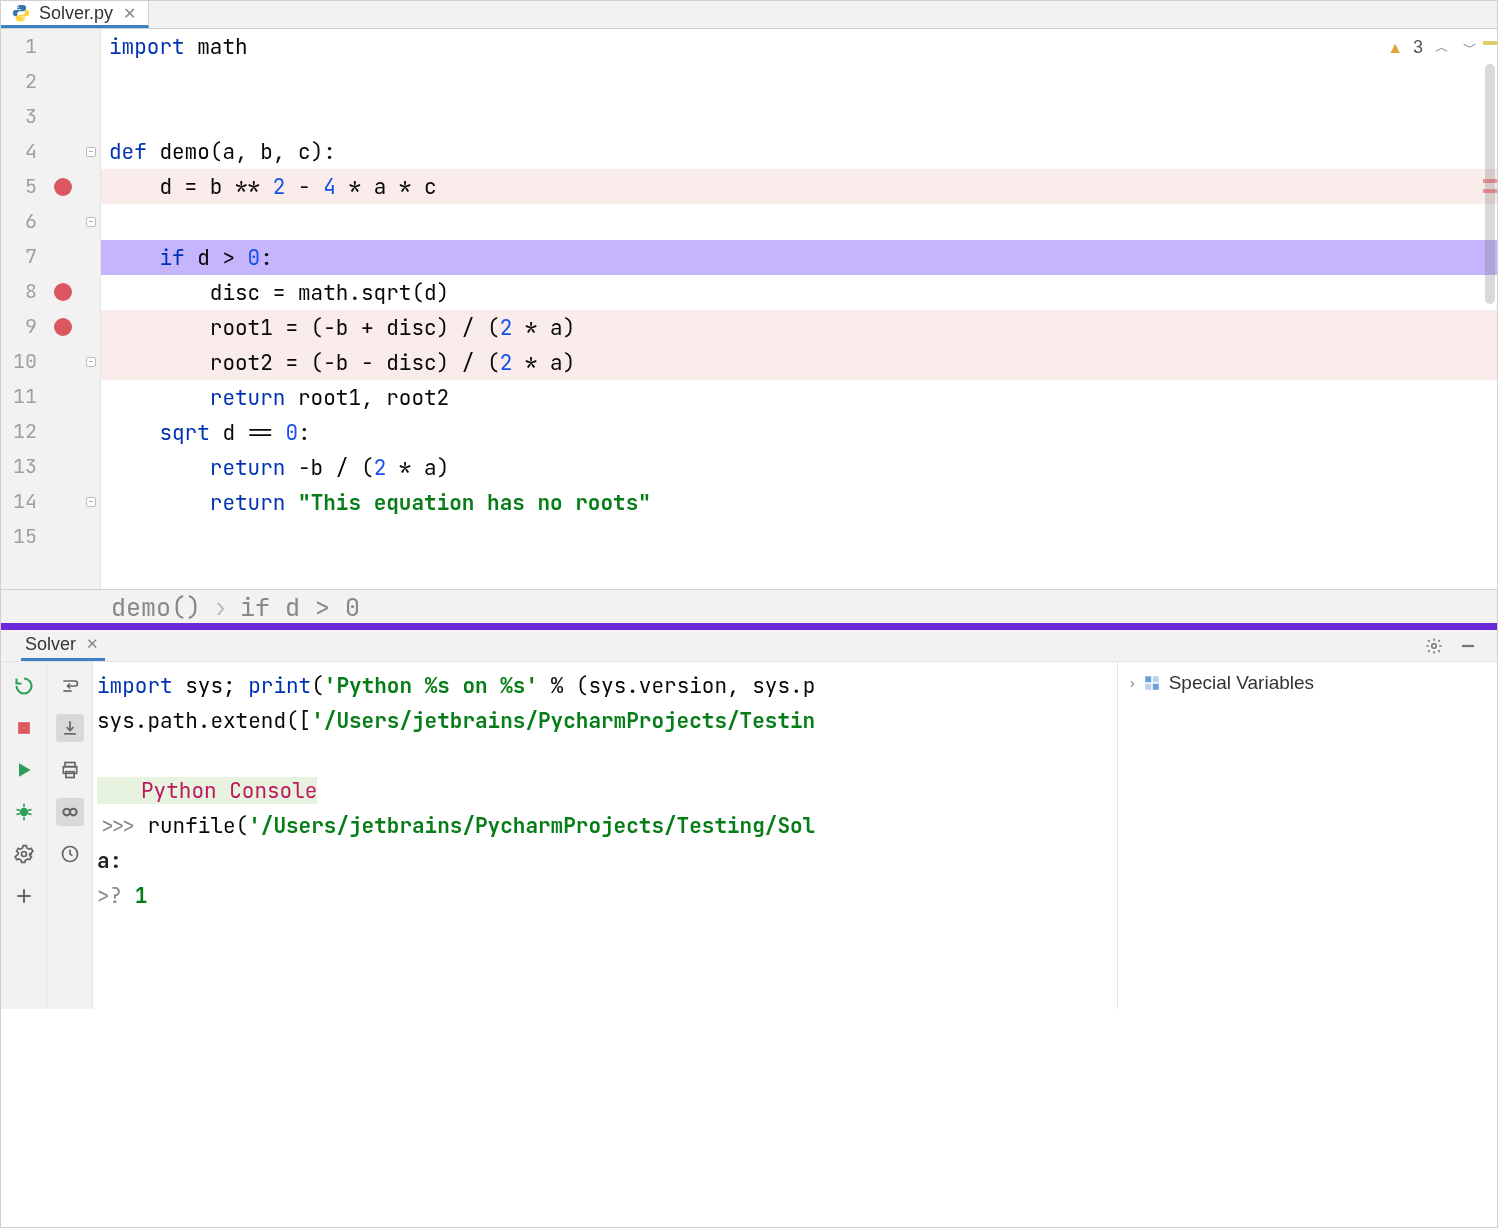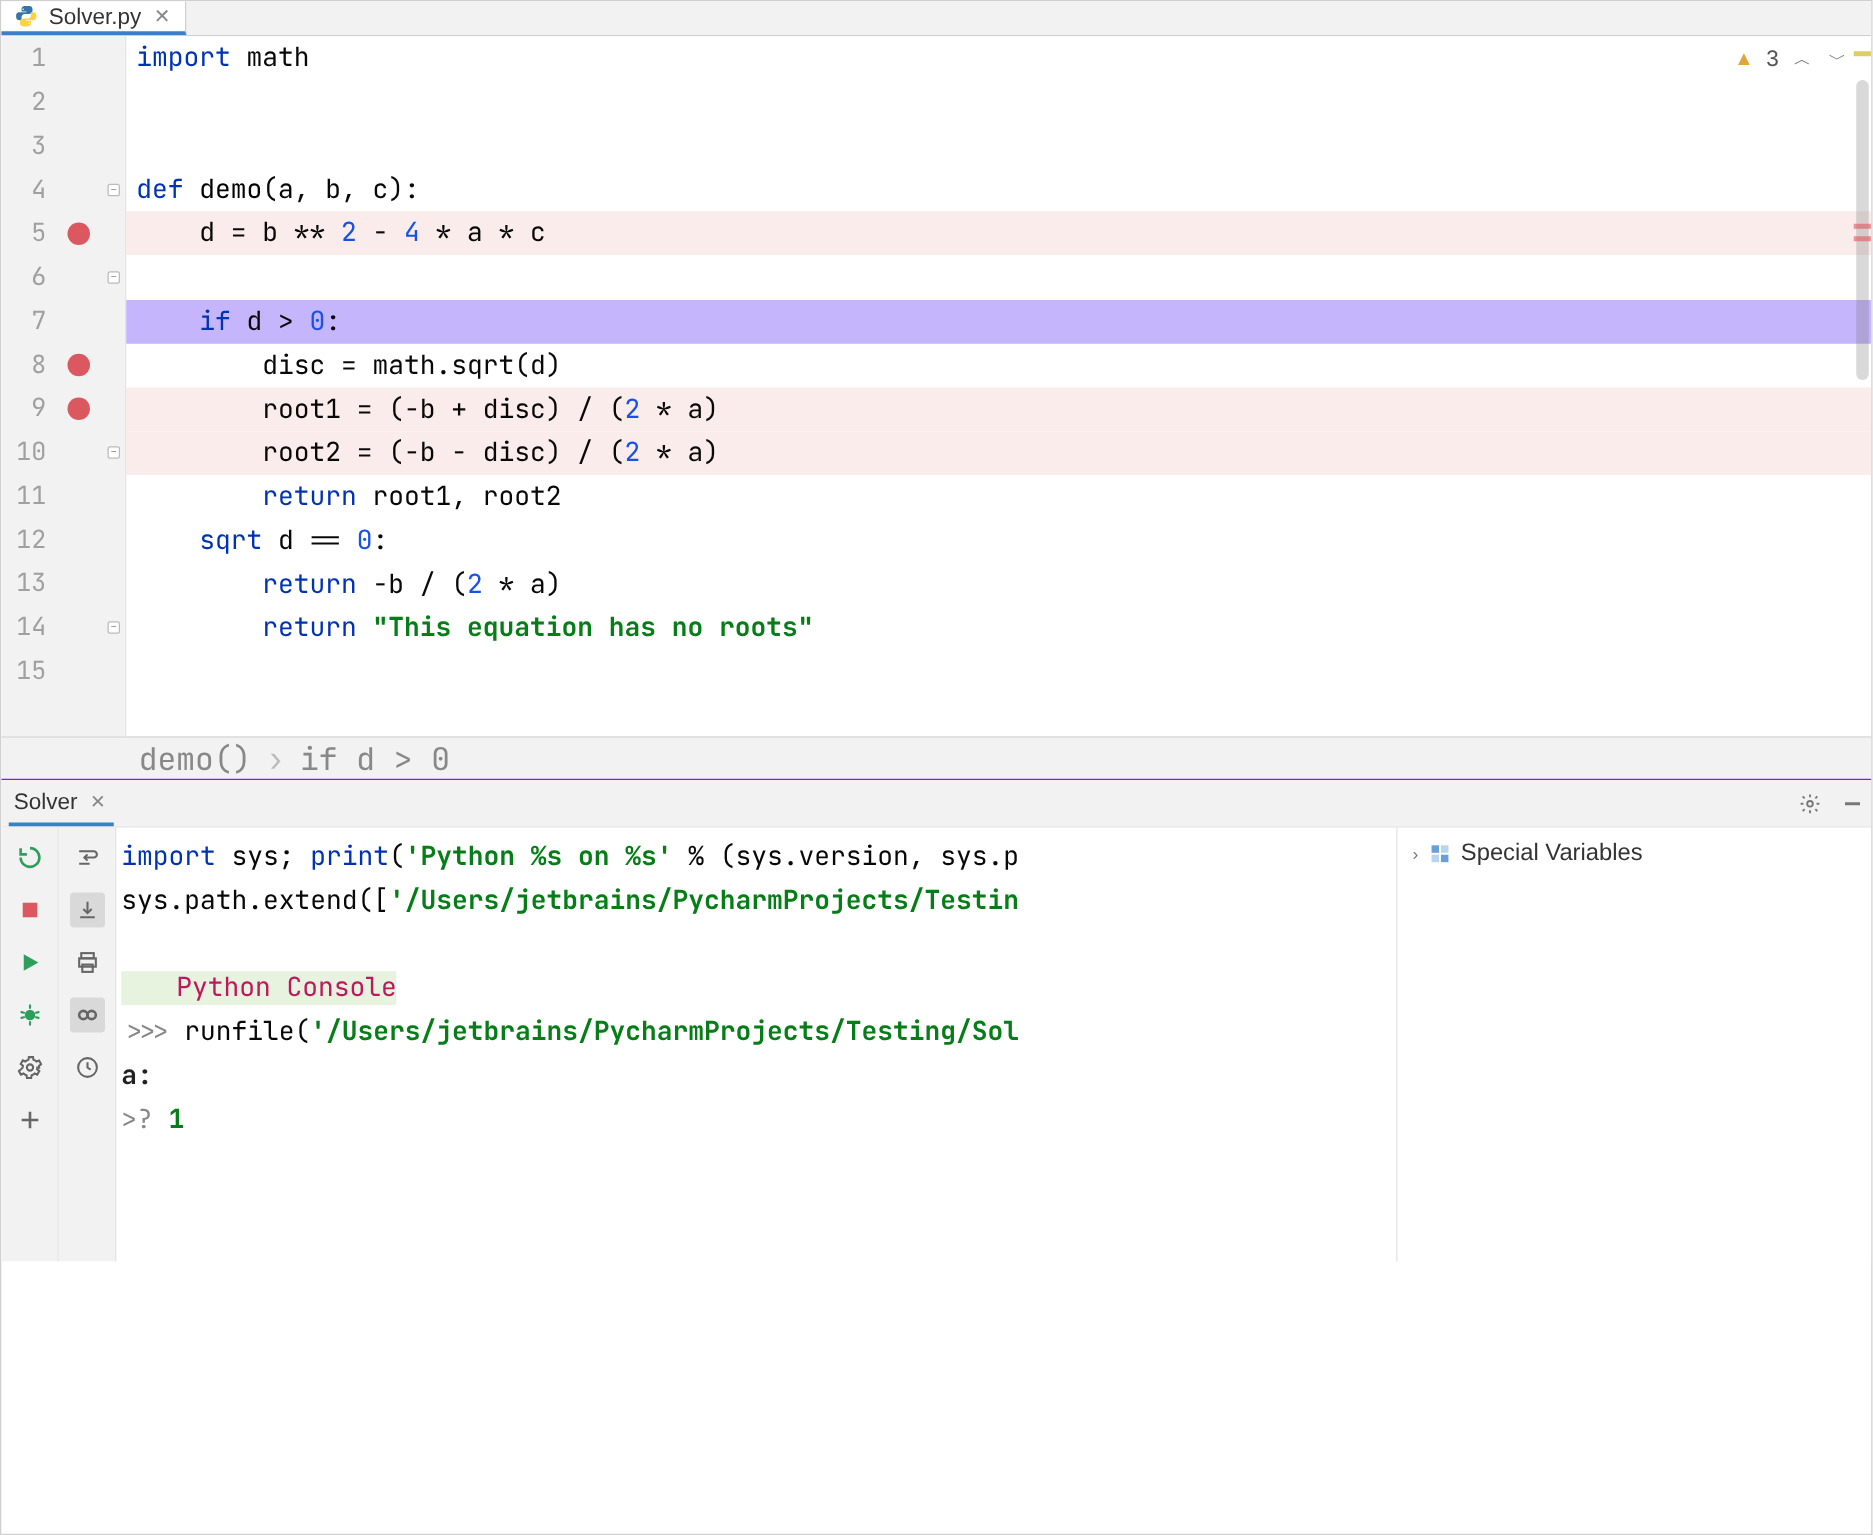--- a/index.html
+++ b/index.html
@@ -44,21 +44,21 @@
 .scrollbar-track { position:absolute; right:0; top:0; width:14px; height:100%; }
 .scrollbar-thumb { position:absolute; right:2px; top:35px; width:10px; height:240px; background:rgba(120,120,120,.28); border-radius:5px; }
 .stripe { position:absolute; right:0; width:14px; height:4px; }
 .stripe.y { background:rgba(200,170,0,.6); }
 .stripe.r { background:rgba(219,88,96,.6); }
 
 .breadcrumb { height:34px; background:#f2f2f2; border-top:1px solid #d0d0d0; display:flex; align-items:center; padding-left:110px; font-family:"JetBrains Mono",Consolas,monospace; font-size:25px; color:#888; gap:12px; }
 .bc-sep { color:#bbb; }
 
 
-.panel-tab-bar { height:38px; background:#f2f2f2; border-top:1px solid #6d28d9; display:flex; align-items:center; justify-content:space-between; padding:0 6px; }
+.panel-tab-bar { height:38px; background:#f2f2f2; border-top:7px solid #6d28d9; display:flex; align-items:center; justify-content:space-between; padding:0 20px; }
 .panel-tabs { display:flex; align-items:center; height:100%; }
 .panel-tab { display:flex; align-items:center; gap:8px; height:100%; padding:0 4px; border-bottom:3px solid #3b7fc4; font-size:18px; color:#333; }
 .panel-tab .tab-close { font-size:15px; }
 .panel-ctrls { display:flex; align-items:center; gap:16px; color:#777; }
 .gear-icon,.min-icon { width:18px; height:18px; cursor:pointer; }
 
 .panel-body { height:348px; display:flex; background:#fff; border-top:1px solid #e4e4e4; }
 .tool-col { width:46px; background:#f2f2f2; border-right:1px solid #e4e4e4; display:flex; flex-direction:column; align-items:center; padding-top:10px; gap:14px; }
 .tool-col2 { width:46px; background:#f2f2f2; border-right:1px solid #e4e4e4; display:flex; flex-direction:column; align-items:center; padding-top:10px; gap:14px; }
 .tbtn { width:28px; height:28px; display:flex; align-items:center; justify-content:center; cursor:pointer; color:#555; border-radius:3px; }

